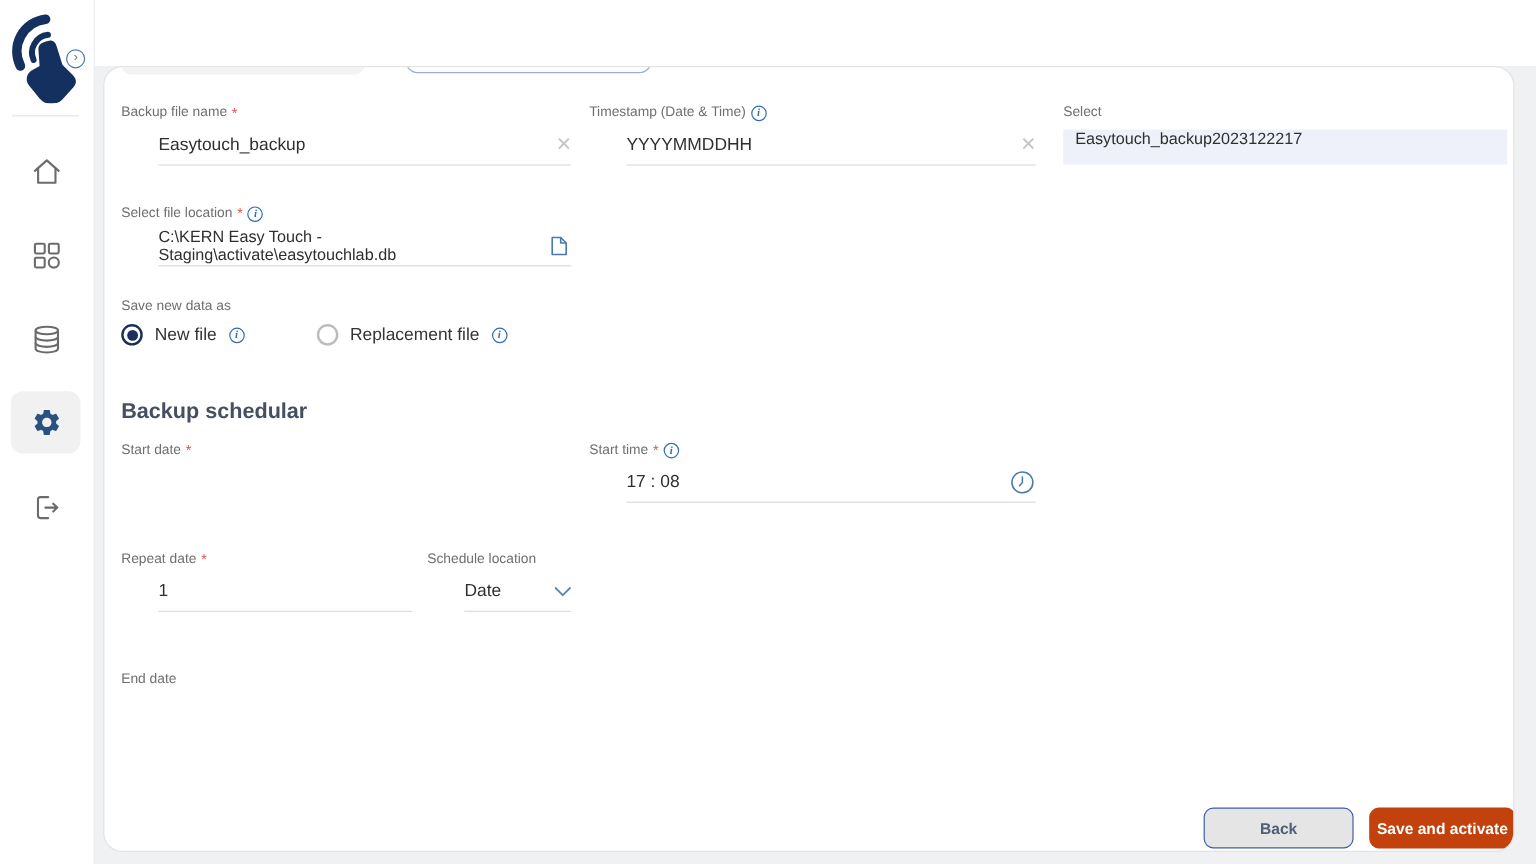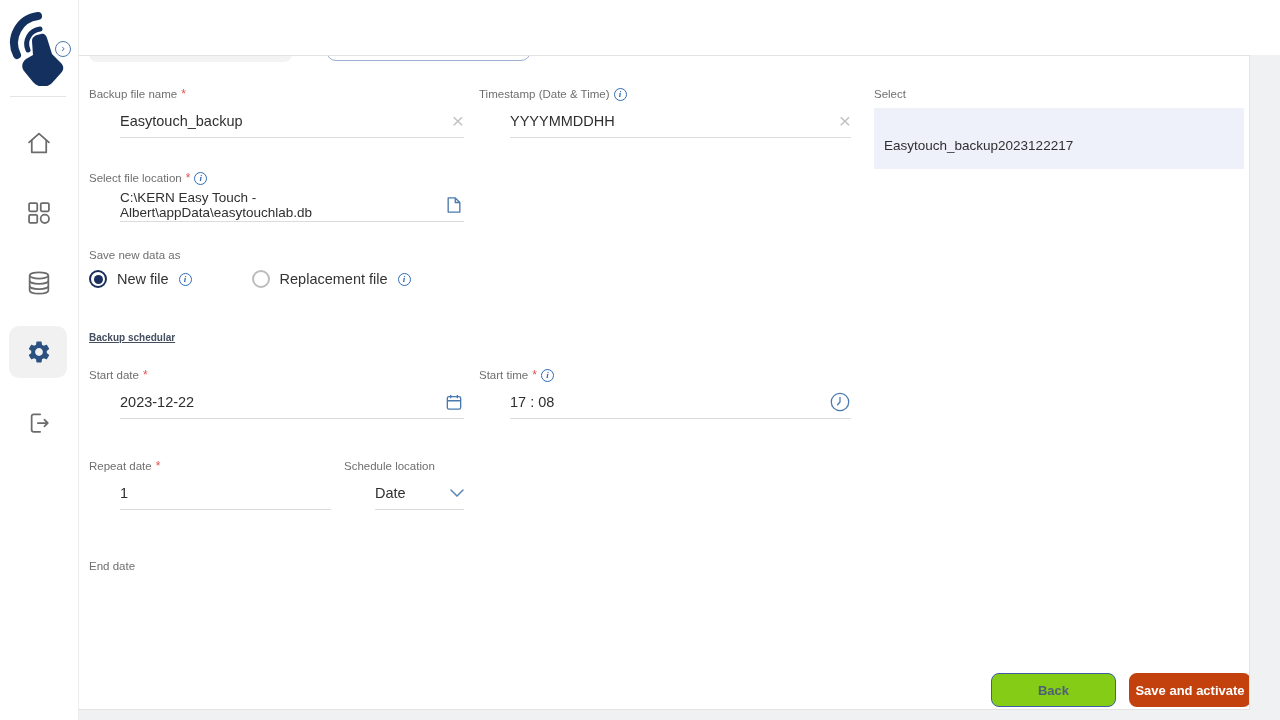--- a/index.html
+++ b/index.html
@@ -4,22 +4,22 @@
 <style>
   html,body{margin:0;padding:0}
   body{width:1280px;height:720px;position:relative;overflow:hidden;
        font-family:"Liberation Sans",sans-serif;background:#fff;}
 
   
   .main-bg{position:absolute;left:78px;top:55px;width:1202px;height:665px;background:#eff1f3;}
   .topbar{position:absolute;left:78px;top:0;width:1202px;height:55px;background:#fff;z-index:3;}
   .sidebar{position:absolute;left:0;top:0;width:78px;height:720px;background:#fff;
            border-right:1px solid #ececec;z-index:5;}
-  .card{position:absolute;left:74px;top:55px;width:1176px;height:655px;background:#fff;
-        border:1px solid #e3e3e3;border-radius:0;overflow:hidden;z-index:2;box-sizing:border-box;}
+  .card{position:absolute;left:86px;top:55px;width:1176px;height:655px;background:#fff;
+        border:1px solid #e3e3e3;border-radius:16px;overflow:hidden;z-index:2;box-sizing:border-box;}
 
   
   .logo{position:absolute;left:8px;top:8px;}
   .expand-btn{position:absolute;left:55px;top:41px;width:14px;height:14px;border:1px solid #4a79ad;
               border-radius:50%;background:#fff;color:#4a79ad;font-size:11px;line-height:13px;
               text-align:center;z-index:6;}
   .side-divider{position:absolute;left:10px;top:96px;width:56px;height:1px;background:#e4e4e4;}
   .nav-item{position:absolute;left:0;width:78px;display:flex;justify-content:center;align-items:center;}
   .nav-home{top:128px;height:30px}
   .nav-apps{top:198px;height:30px}
@@ -54,39 +54,39 @@
   .tab-ghost-right{position:absolute;left:251px;top:-8px;width:205px;height:13px;background:#fff;
                    border:1px solid #9dafd0;border-radius:0 0 10px 10px;box-sizing:border-box;}
 
   
   .field{position:absolute;}
   .flabel{display:flex;align-items:center;gap:4px;height:14px;font-size:11.5px;color:#6f6f6f;}
   .req{color:#e05252;font-size:12px}
   .fvalue{display:flex;align-items:center;justify-content:space-between;height:33px;margin-top:3px;
           border-bottom:1px solid #dcdcdc;font-size:14.5px;color:#2f2f2f;margin-left:31px;}
   .clear-x{color:#c3c3c3;font-size:21px;line-height:1;}
-  .preview-box{margin-top:7px;background:#eef1f9;height:29px;display:flex;align-items:flex-end;
-               padding:16px 10px;font-size:13.5px;color:#2f2f2f;}
-  .section-heading{position:absolute;left:14px;top:276px;font-size:10px;font-weight:bold;color:#454f60;text-decoration:underline;}
+  .preview-box{margin-top:7px;background:#eef1f9;height:29px;display:flex;align-items:flex-start;
+               padding:0 10px;font-size:13.5px;color:#2f2f2f;}
+  .section-heading{position:absolute;left:14px;top:276px;font-size:18px;font-weight:bold;color:#454f60;}
 
   .info{width:13px;height:13px;border:1.2px solid #2f6db5;border-radius:50%;color:#2f6db5;
         font-size:9px;font-weight:bold;font-style:italic;font-family:"Liberation Serif",serif;
         display:inline-flex;align-items:center;justify-content:center;box-sizing:border-box;flex:none;}
 
   .radio-row{position:absolute;left:14px;top:214px;display:flex;align-items:center;gap:10px;
              font-size:14.5px;color:#333;}
   .radio{width:18px;height:18px;border-radius:50%;box-sizing:border-box;display:flex;
          align-items:center;justify-content:center;flex:none;}
   .radio.on{border:2px solid #1a2f5e;}
   .radio.on::after{content:"";width:9px;height:9px;border-radius:50%;background:#1a2f5e;}
   .radio.off{border:2px solid #bcbcbc;}
   .radio-gap{width:40px}
 
   
-  .btn-back{position:absolute;left:916px;top:617px;width:125px;height:34px;background:#84cc16;
+  .btn-back{position:absolute;left:916px;top:617px;width:125px;height:34px;background:#e5e5e5;
             border:1px solid #3d5ea6;border-radius:8px;display:flex;align-items:center;justify-content:center;
             font-size:13px;font-weight:bold;color:#505e78;box-sizing:border-box;}
   .btn-save{position:absolute;left:1054px;top:617px;width:122px;height:34px;background:#c2410c;
             border-radius:8px;display:flex;align-items:center;justify-content:center;
             font-size:13px;font-weight:bold;color:#fff;}
   svg{display:block}
 </style>
 </head>
 <body>
 
@@ -223,21 +223,21 @@
     </div>
   </div>
 
   <div class="field" style="left:14px;top:115px;width:375px">
     <div class="flabel">
       <span>Select file location</span>
       <span class="req">*</span>
       <span class="info">i</span>
     </div>
     <div class="fvalue" style="font-size:13.5px">
-      <span>C:\KERN Easy Touch - Albert\appData\easytouchlab.db</span>
+      <span>C:\KERN Easy Touch - Staging\activate\easytouchlab.db</span>
       <span>
         <svg width="20" height="20" viewBox="0 0 24 24" fill="none" stroke="#4a79ad" stroke-width="1.6" stroke-linejoin="round">
           <path d="M5 3.5h8.5L19 9v11.5H5z"></path>
             <path d="M13.5 3.5V9H19"></path>
         </svg>
       </span>
     </div>
   </div>
 
   <div class="field" style="left:14px;top:192px">
@@ -255,29 +255,20 @@
     <span class="info">i</span>
   </div>
 
   <div class="section-heading">Backup schedular</div>
 
   <div class="field" style="left:14px;top:312px;width:375px">
     <div class="flabel">
       <span>Start date</span>
       <span class="req">*</span>
     </div>
-    <div class="fvalue">
-      <span>2023-12-22</span>
-      <span>
-        <svg width="20" height="20" viewBox="0 0 24 24" fill="none" stroke="#4a79ad" stroke-width="1.6" stroke-linejoin="round">
-          <rect x="4" y="5.5" width="16" height="15" rx="2"></rect>
-            <path d="M8 3.5v4M16 3.5v4M4 10.5h16"></path>
-        </svg>
-      </span>
-    </div>
   </div>
 
   <div class="field" style="left:404px;top:312px;width:372px">
     <div class="flabel">
       <span>Start time</span>
       <span class="req">*</span>
       <span class="info">i</span>
     </div>
     <div class="fvalue">
       <span>17 : 08</span>

